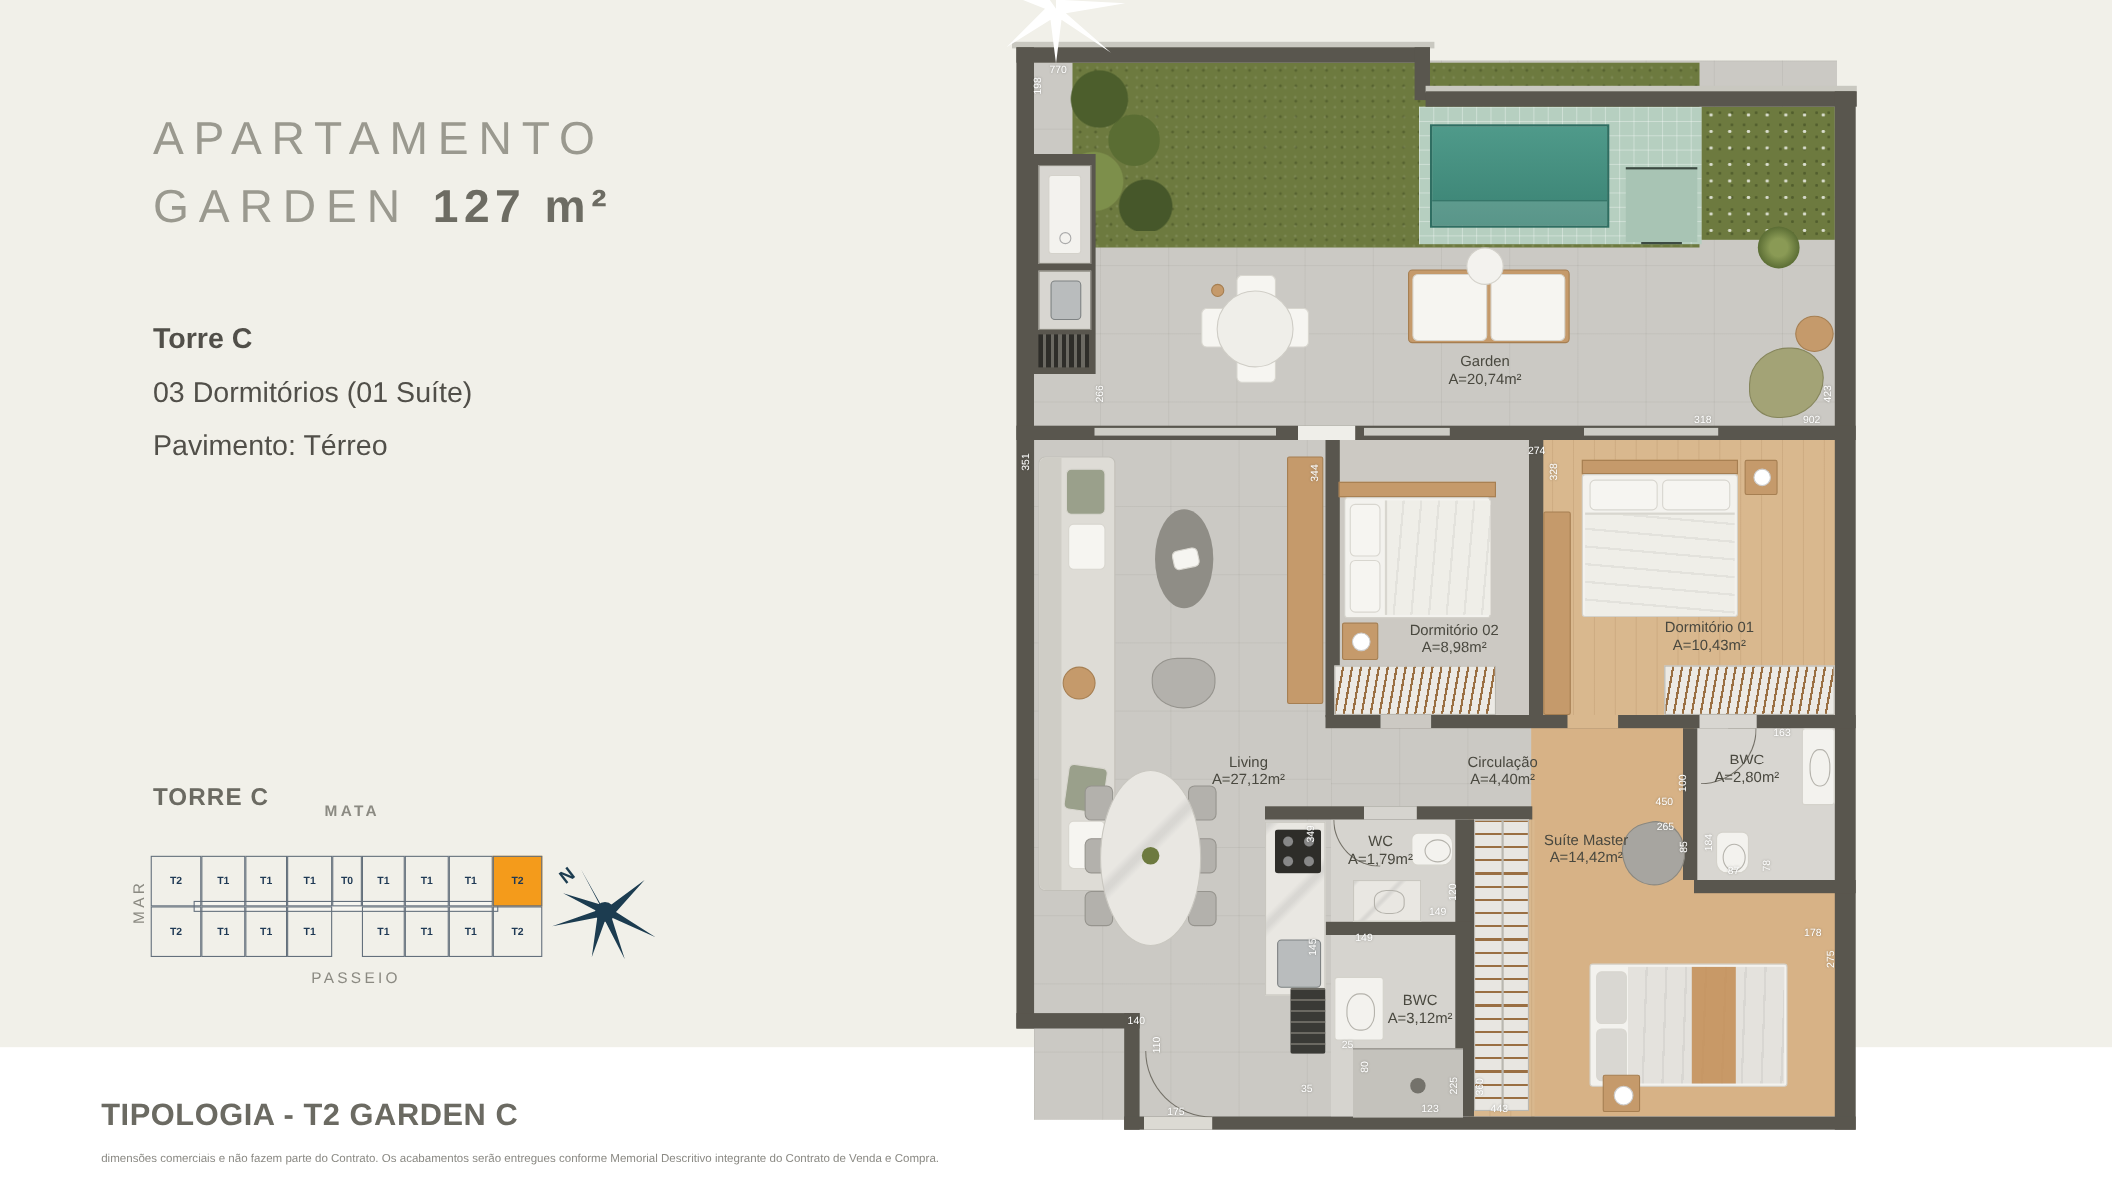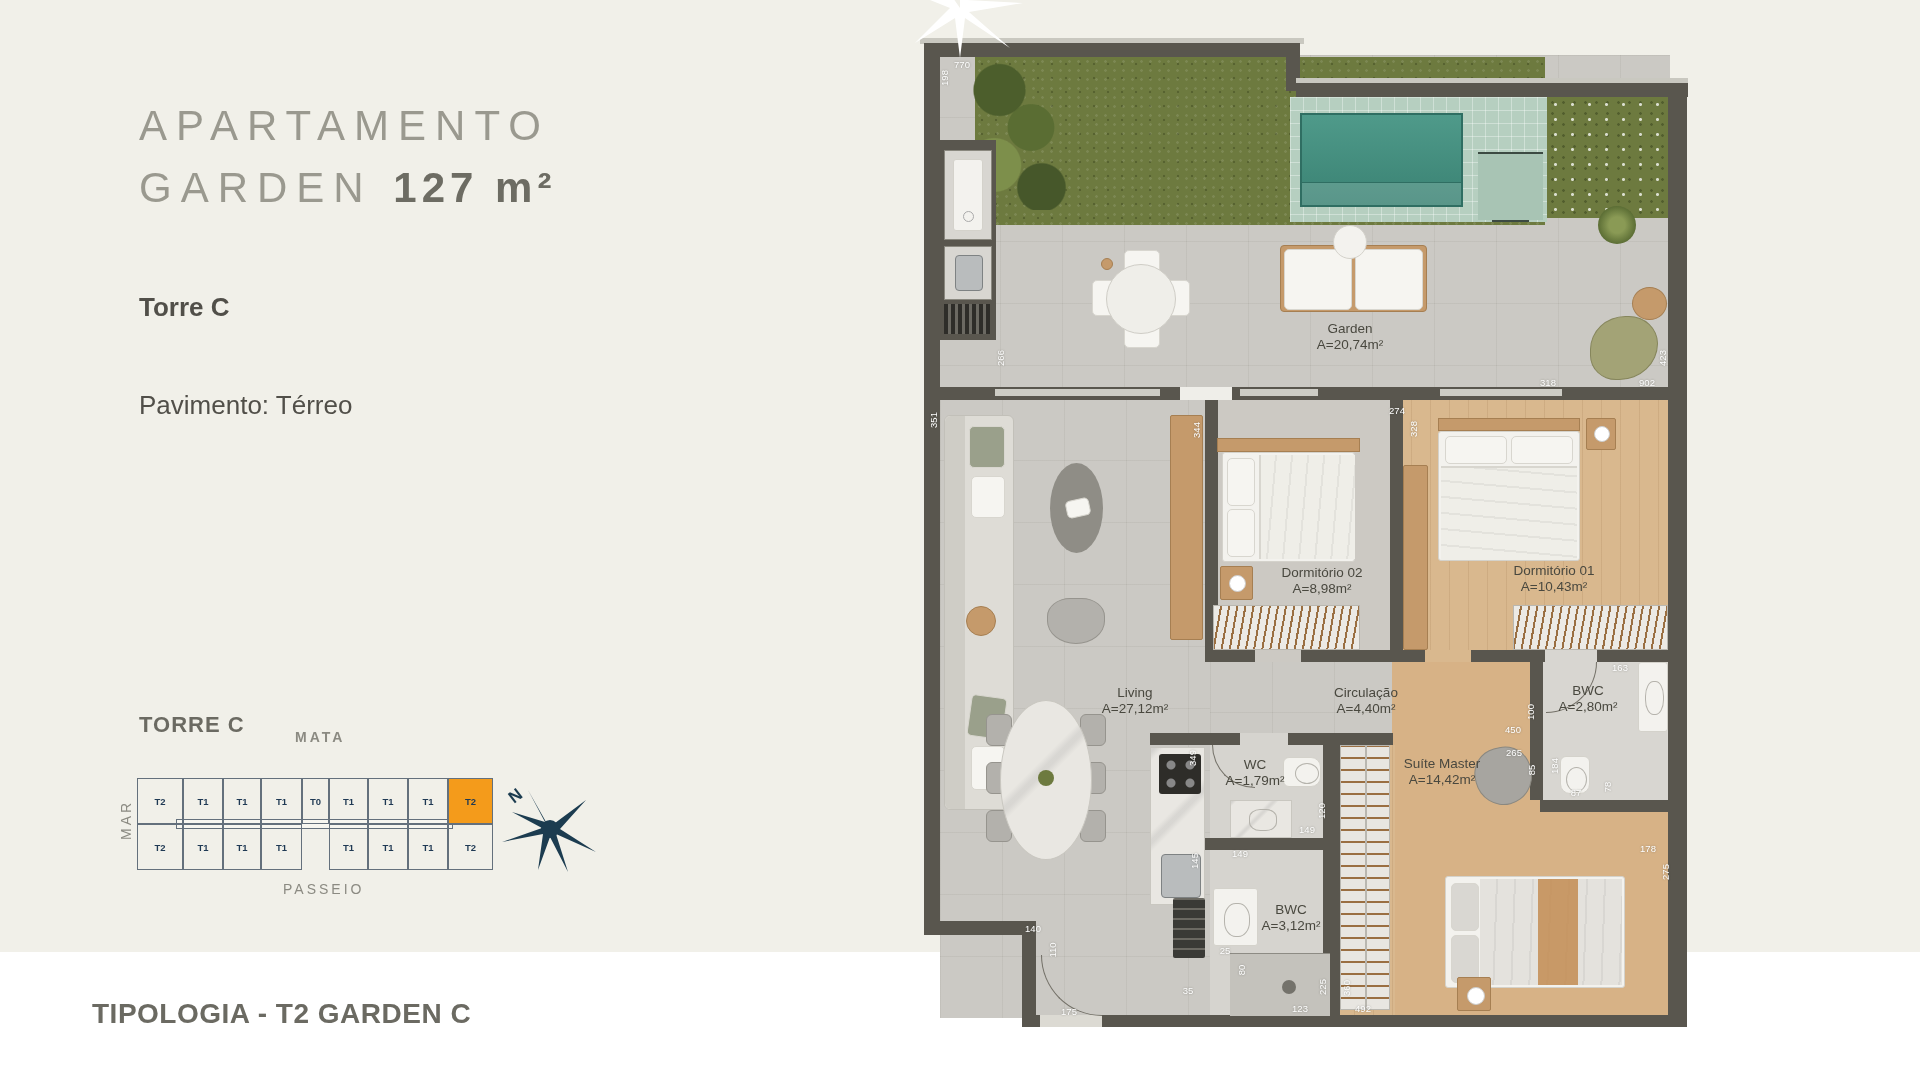--- a/index.html
+++ b/index.html
@@ -69,21 +69,21 @@
 
 <div class="page">
   <div class="bottom-strip"></div>
 
   <div class="t-main">
     <span>APARTAMENTO</span><br>
     <span>GARDEN </span><b>127 m²</b>
   </div>
   <div class="t-specs">
     <span class="bold">Torre C</span><br>
-    <br>
+    <span>03 Dormitórios (01 Suíte)</span><br>
     <span>Pavimento: Térreo</span>
   </div>
 
   <div class="map-title">TORRE C</div>
   <div class="map-side" style="left:295px;top:729px;font-weight:bold;">MATA</div>
   <div class="map-side" style="left:118px;top:840px;transform:rotate(-90deg);transform-origin:left top;">MAR</div>
   <div class="map-side" style="left:283px;top:881px;">PASSEIO</div>
   <div class="tm-grid" id="tmGrid">
     <div class="tm-corridor"></div>
   <div class="tm-cell" style="left: 0px; top: 0px; width: 46px; height: 46px;">T2</div>
@@ -107,20 +107,21 @@
 
   <svg class="abs" style="left:500px;top:782px;" width="100" height="95" viewBox="0 0 100 95">
     <polygon fill="#1c3c50" points="50,47 28,8 45,40 12,30 42,46 2,60 43,52 38,88 50,55 68,90 56,52 96,70 60,47 86,18 55,41"></polygon>
     <circle cx="50" cy="47" r="9" fill="#1c3c50"></circle>
     <text x="14" y="22" font-size="17" font-weight="700" fill="#1c3c50" transform="rotate(-38 14 22)">N</text>
   </svg>
 
   <div class="footer-h">TIPOLOGIA - T2 GARDEN C</div>
   <div class="footer-d">
     <br>
+    <span>dimensões comerciais e não fazem parte do Contrato. Os acabamentos serão entregues conforme Memorial Descritivo integrante do Contrato de Venda e Compra.</span>
   </div>
 
   <div>
 
     <div class="abs floor-tile" style="left:938px;top:55px;width:732px;height:340px;"></div>
     <div class="abs floor-tile" style="left:940px;top:398px;width:270px;height:620px;"></div>
     <div class="abs" style="left:1210px;top:400px;width:182px;height:252px;background:#ccc9c3;"></div>
     <div class="abs wood" style="left:1392px;top:400px;width:278px;height:252px;"></div>
     <div class="abs floor-tile" style="left:1210px;top:650px;width:330px;height:95px;"></div>
     <div class="abs" style="left:1210px;top:745px;width:125px;height:270px;background:#d6d4cf;"></div>
@@ -349,21 +350,21 @@
         <span class="dim v" style="left: 1607px; top: 787px;">78</span>
         <span class="dim v" style="left: 1321px; top: 811px;">120</span>
         <span class="dim" style="left: 1307px; top: 829px;">149</span>
         <span class="dim" style="left: 1240px; top: 853px;">149</span>
         <span class="dim v" style="left: 1194px; top: 861px;">145</span>
         <span class="dim" style="left: 1225px; top: 950px;">25</span>
         <span class="dim v" style="left: 1241px; top: 970px;">80</span>
         <span class="dim" style="left: 1300px; top: 1008px;">123</span>
         <span class="dim v" style="left: 1322px; top: 987px;">225</span>
         <span class="dim v" style="left: 1346px; top: 988px;">360</span>
-        <span class="dim" style="left: 1363px; top: 1008px;">492</span>
+        <span class="dim" style="left: 1363px; top: 1008px;">443</span>
         <span class="dim" style="left: 1188px; top: 990px;">35</span>
         <span class="dim" style="left: 1033px; top: 928px;">140</span>
         <span class="dim v" style="left: 1052px; top: 950px;">110</span>
         <span class="dim" style="left: 1069px; top: 1011px;">175</span>
         <span class="dim" style="left: 1648px; top: 848px;">178</span>
         <span class="dim v" style="left: 1665px; top: 872px;">275</span>
       </div>
   </div>
 </div>
 

